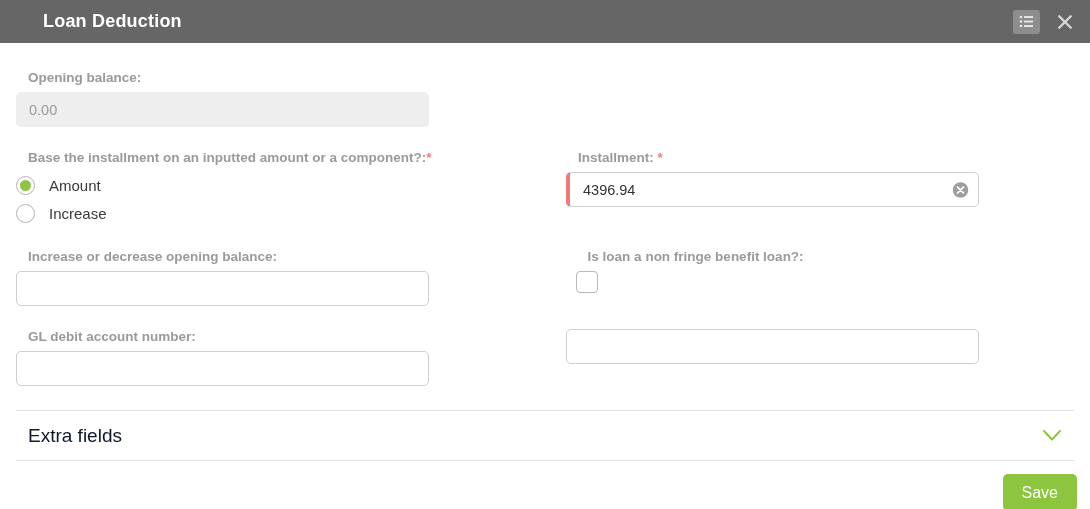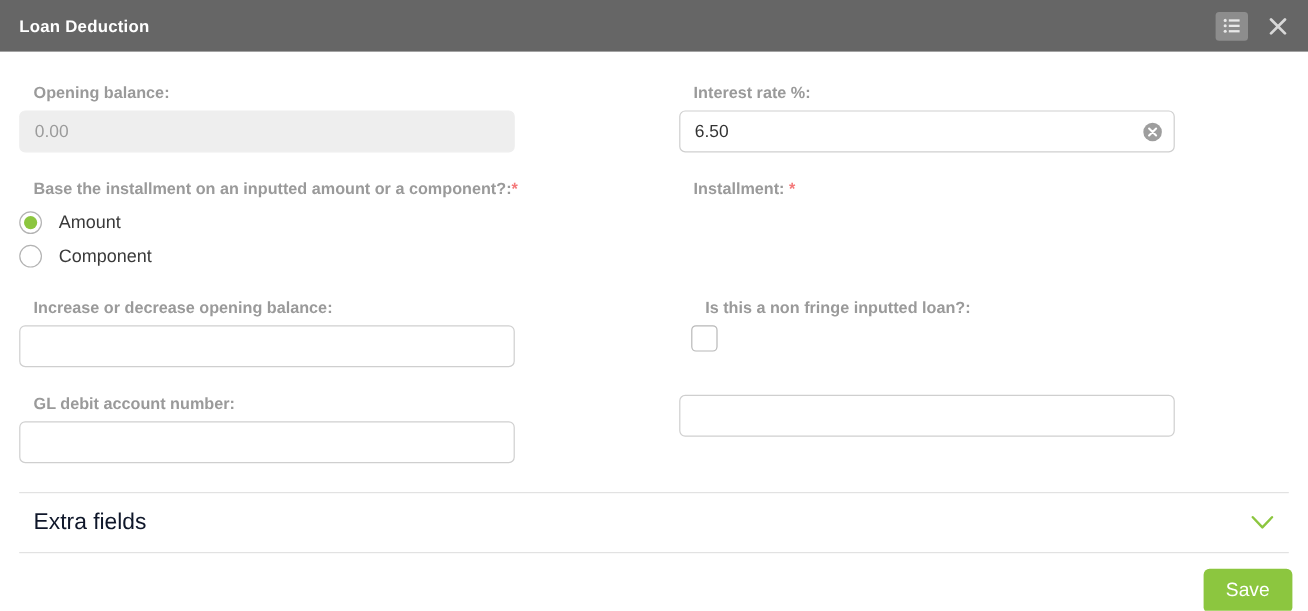--- a/index.html
+++ b/index.html
@@ -19,25 +19,26 @@
   .titlebar {
     height: 43px;
     background: #666666;
     display: flex;
     align-items: center;
     padding: 0 14px 0 16px;
     box-sizing: border-box;
   }
   .titlebar-title {
     color: #ffffff;
-    font-size: 14px;
+    font-size: 18px;
     font-weight: bold;
     letter-spacing: .2px;
     flex: 1 1 auto;
     white-space: nowrap;
+    margin-left: 27px;
   }
   .titlebar-actions {
     display: flex;
     align-items: center;
     gap: 14px;
   }
   .icon-box {
     width: 27px;
     height: 24px;
     background: #8d8d8d;
@@ -224,65 +225,62 @@
     </div>
   </div>
 </div>
 
 <div class="form-body">
 
   <div class="row" style="padding-top:27px;">
     <div class="col col-left">
       <label class="field-label">Opening balance:</label>
       <input class="input readonly" type="text" readonly="" value="0.00" style="">
-    </div>
-    <div class="col col-right">
-      <label class="field-label">Interest rate %:</label>
-      <div class="input-wrap">
-        <input class="input" type="text" value="6.50" style="">
-        <svg class="clear-icon" viewBox="0 0 18 18">
-          <circle cx="9" cy="9" r="8.2" fill="#9e9e9e"></circle>
-          <path d="M5.9 5.9 L12.1 12.1 M12.1 5.9 L5.9 12.1" stroke="#ffffff" stroke-width="1.8" stroke-linecap="round"></path>
-        </svg>
-      </div>
     </div>
   </div>
 
   <div class="row" style="padding-top:23px;">
     <div class="col col-left">
       <label class="field-label">
         <span>Base the installment on an inputted amount or a component?:</span><span class="req">*</span>
       </label>
       <div class="radio-group">
         <div class="radio-item">
           <span class="radio-outer">
               <span class="radio-dot"></span>
             </span>
           <span class="radio-label">Amount</span>
         </div>
         <div class="radio-item" style="margin-top:2px;">
           <span class="radio-outer"></span>
-          <span class="radio-label">Component</span>
+          <span class="radio-label">Increase</span>
         </div>
       </div>
     </div>
     <div class="col col-right">
       <label class="field-label">
         <span>Installment:</span> <span class="req">*</span>
       </label>
+      <div class="input-wrap">
+        <input class="input required-mark" type="text" value="4396.94" style="">
+        <svg class="clear-icon" viewBox="0 0 18 18">
+          <circle cx="9" cy="9" r="8.2" fill="#9e9e9e"></circle>
+          <path d="M5.9 5.9 L12.1 12.1 M12.1 5.9 L5.9 12.1" stroke="#ffffff" stroke-width="1.8" stroke-linecap="round"></path>
+        </svg>
+      </div>
     </div>
   </div>
 
   <div class="row" style="padding-top:23px;gap:20px;">
     <div class="col col-left">
       <label class="field-label">Increase or decrease opening balance:</label>
       <input class="input" type="text" value="" style="">
     </div>
     <div class="col col-right">
-      <label class="field-label">Is this a non fringe inputted loan?:</label>
+      <label class="field-label">Is loan a non fringe benefit loan?:</label>
       <div class="checkbox"></div>
     </div>
   </div>
 
   <div class="row" style="padding-top:23px;">
     <div class="col col-left">
       <label class="field-label">GL debit account number:</label>
       <input class="input" type="text" value="" style="">
     </div>
     <div class="col col-right">

